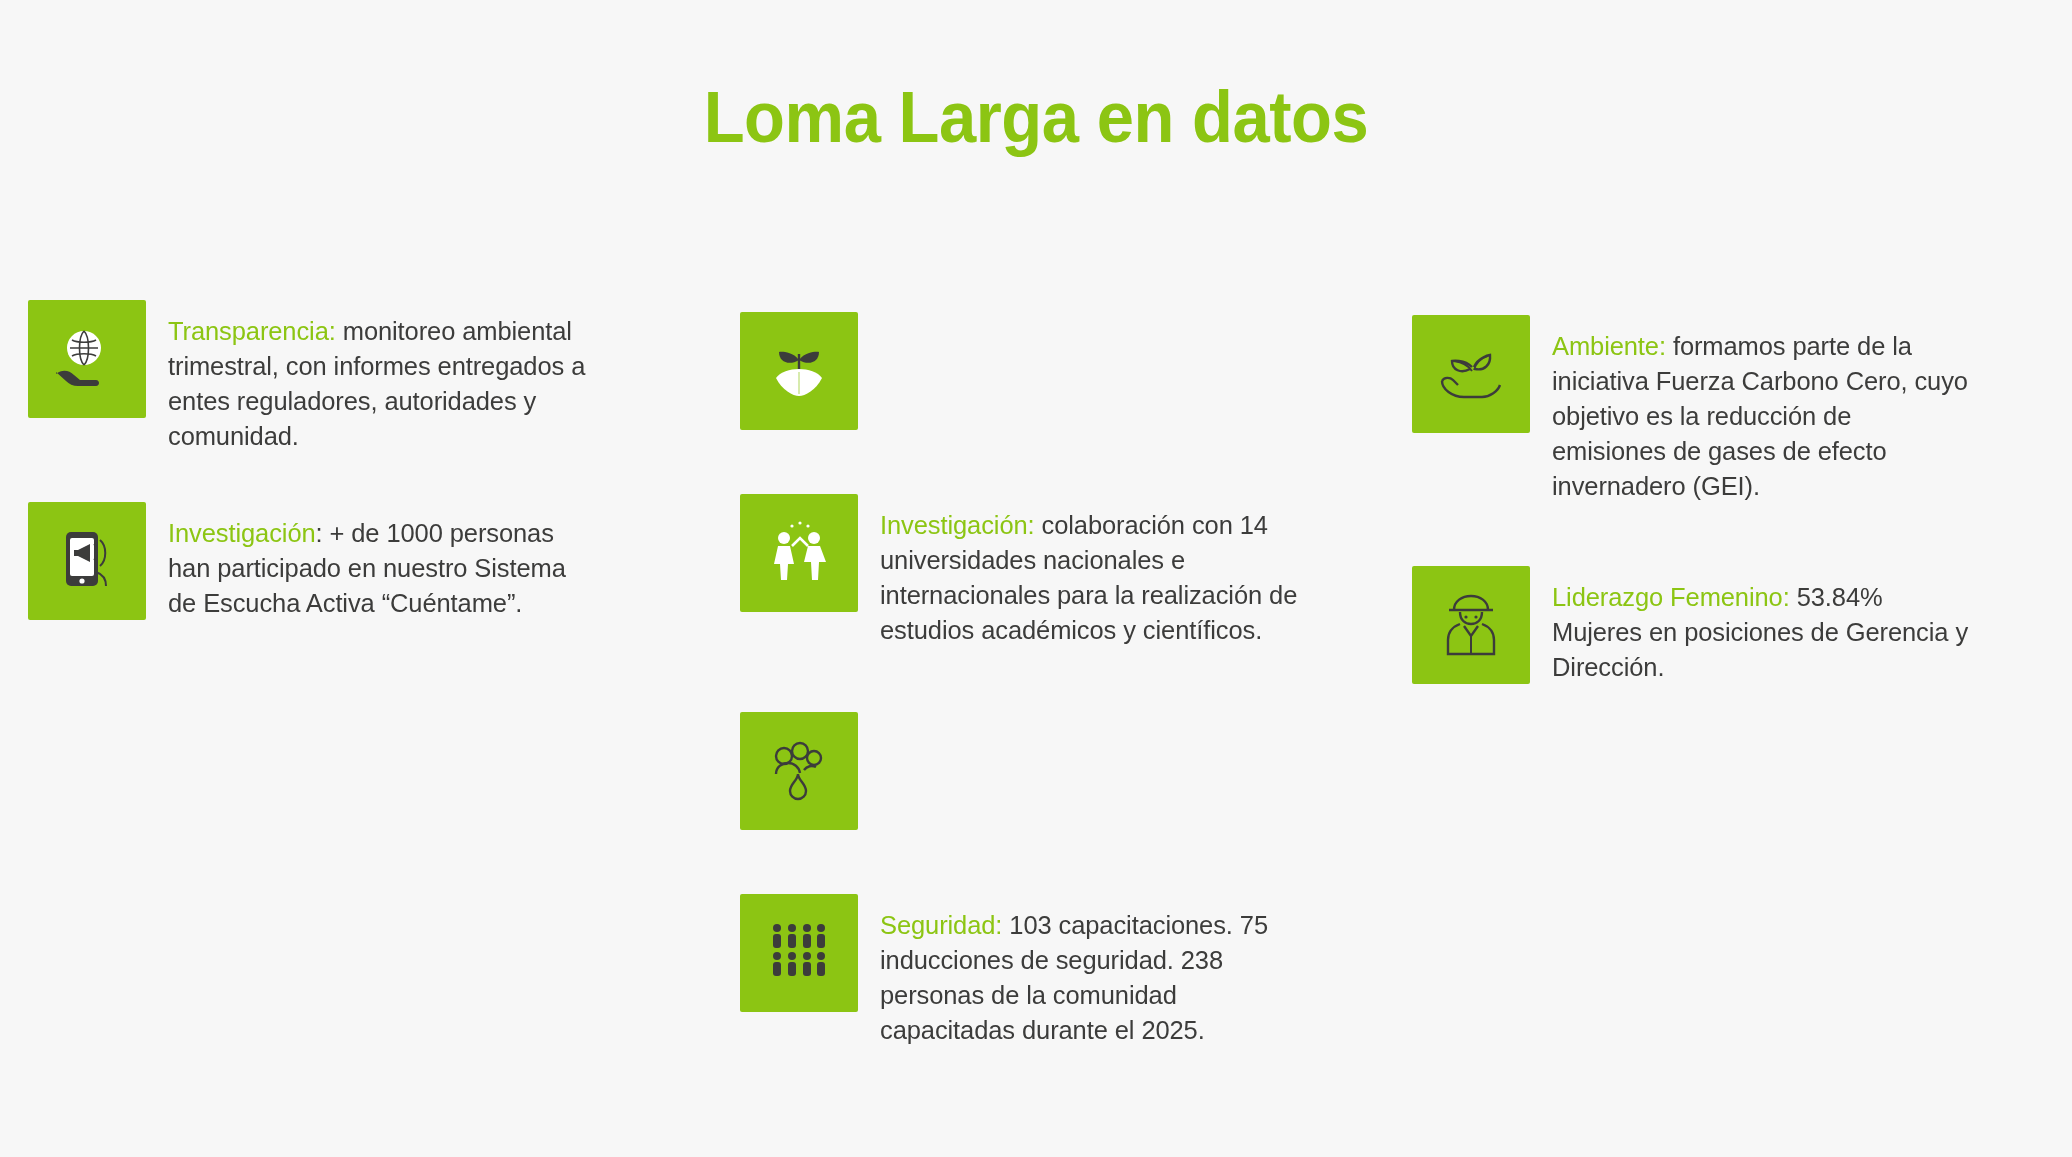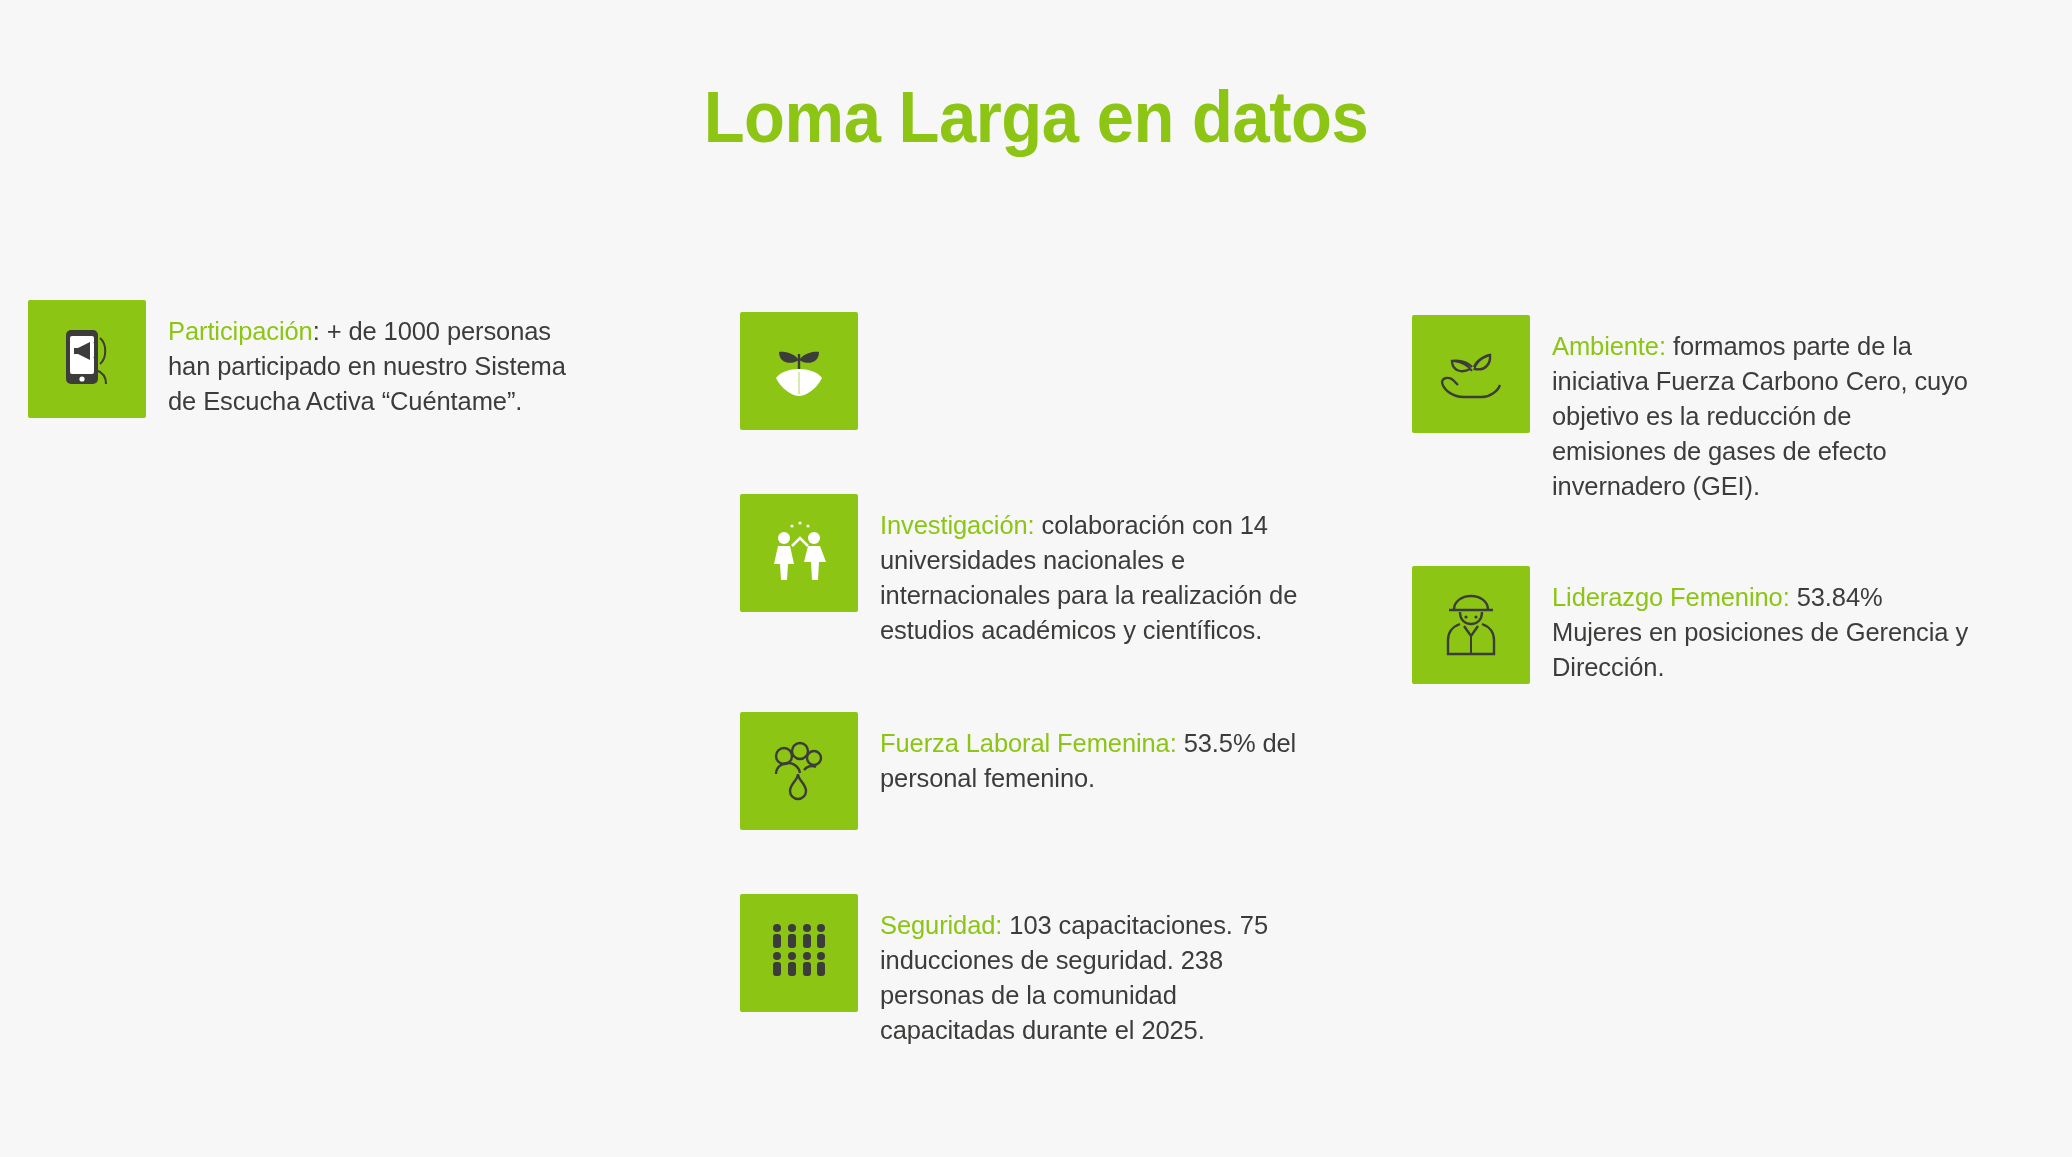--- a/index.html
+++ b/index.html
@@ -99,37 +99,50 @@
 <body>
 
 <div class="page">
 
   <div class="title">Loma Larga en datos</div>
 
   <div class="columns">
 
     <div class="col col-1">
 
+      <div class="fact">
+        <div class="icon-box">
+          <svg width="74" height="74" viewBox="0 0 74 74" fill="none">
+            <circle cx="34" cy="26" r="17" fill="#ffffff"></circle>
+            <path d="M20 26h28M34 9c6 6 6 28 0 34M34 9c-6 6-6 28 0 34" stroke="#3c3c3b" stroke-width="1.6" fill="none"></path>
+            <path d="M22 18c5 3 19 3 24 0M22 34c5-3 19-3 24 0" stroke="#3c3c3b" stroke-width="1.6" fill="none"></path>
+            <path d="M6 52c6-5 13-4 18 1l6 5h16c4 0 4 6 0 6H28c-5 0-9-2-12-5l-10-9z" fill="#3c3c3b"></path>
+          </svg>
+        </div>
+        <div class="fact-text">
+          <span class="fact-label">Transparencia:</span><span> monitoreo ambiental trimestral, con informes entregados a entes reguladores, autoridades y comunidad.</span>
+        </div>
+      </div>
 
 
       <div class="fact">
         <div class="icon-box">
           <svg width="74" height="74" viewBox="0 0 74 74" fill="none">
             <rect x="16" y="8" width="32" height="54" rx="5" fill="#3c3c3b"></rect>
             <rect x="20" y="14" width="24" height="38" rx="2" fill="#ffffff"></rect>
             <circle cx="32" cy="57" r="2.6" fill="#ffffff"></circle>
             <path d="M28 26l12-6v18l-12-6z" fill="#3c3c3b"></path>
             <path d="M24 26h4v6h-4z" fill="#3c3c3b"></path>
             <path d="M44 20c4 3 4 13 0 16" stroke="#3c3c3b" stroke-width="2" fill="none"></path>
             <path d="M50 16c7 6 7 20 0 26" stroke="#3c3c3b" stroke-width="2" fill="none"></path>
             <path d="M46 48c6 2 10 7 10 14" stroke="#3c3c3b" stroke-width="2" fill="none"></path>
           </svg>
         </div>
         <div class="fact-text">
-          <span class="fact-label">Participación</span><span>: + de 1000 personas han participado en nuestro Sistema de Escucha Activa “Cuéntame”.</span>
+          <span class="fact-label">Investigación</span><span>: + de 1000 personas han participado en nuestro Sistema de Escucha Activa “Cuéntame”.</span>
         </div>
       </div>
 
     </div>
 
     <div class="col col-2">
 
       <div class="fact">
         <div class="icon-box">
           <svg width="74" height="74" viewBox="0 0 74 74" fill="none">
@@ -163,23 +176,20 @@
       <div class="fact">
         <div class="icon-box">
           <svg width="74" height="74" viewBox="0 0 74 74" fill="none">
             <circle cx="22" cy="22" r="8" stroke="#3c3c3b" stroke-width="2.4" fill="none"></circle>
             <circle cx="38" cy="17" r="8" stroke="#3c3c3b" stroke-width="2.4" fill="none"></circle>
             <circle cx="52" cy="24" r="7" stroke="#3c3c3b" stroke-width="2.4" fill="none"></circle>
             <path d="M14 40c0-7 6-11 12-11s11 4 12 10" stroke="#3c3c3b" stroke-width="2.4" fill="none"></path>
             <path d="M42 36c3-4 8-5 12-3" stroke="#3c3c3b" stroke-width="2.4" fill="none"></path>
             <path d="M36 40c0 6-8 10-8 17a8 8 0 0016 0c0-7-8-11-8-17z" stroke="#3c3c3b" stroke-width="2.4" fill="none"></path>
           </svg>
-        </div>
-        <div class="fact-text">
-          <span class="fact-label">Fuerza Laboral Femenina:</span><span> 53.5% del personal femenino.</span>
         </div>
       </div>
 
       <div class="fact">
         <div class="icon-box">
           <svg width="74" height="74" viewBox="0 0 74 74" fill="none">
             <g fill="#3c3c3b">
               <circle cx="15" cy="12" r="4"></circle>
                 <rect x="11" y="18" width="8" height="14" rx="3"></rect>
               <circle cx="30" cy="12" r="4"></circle>

